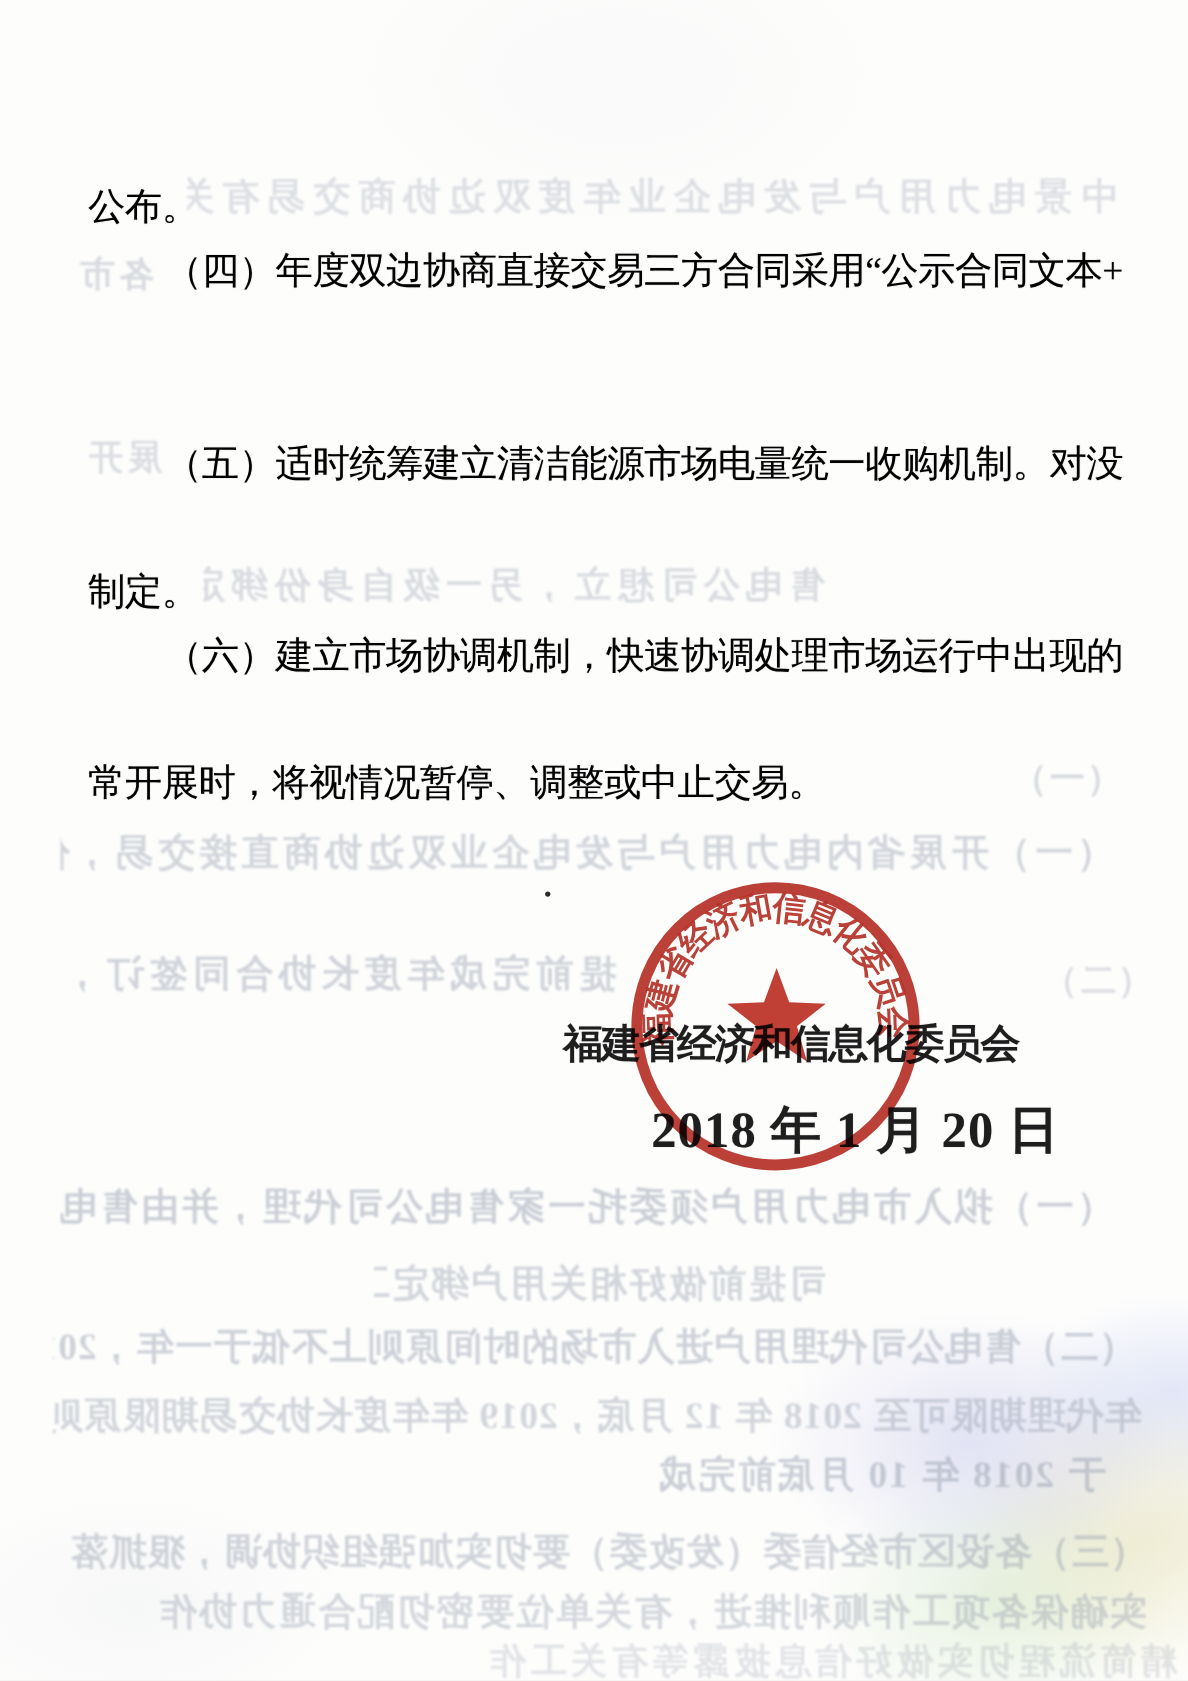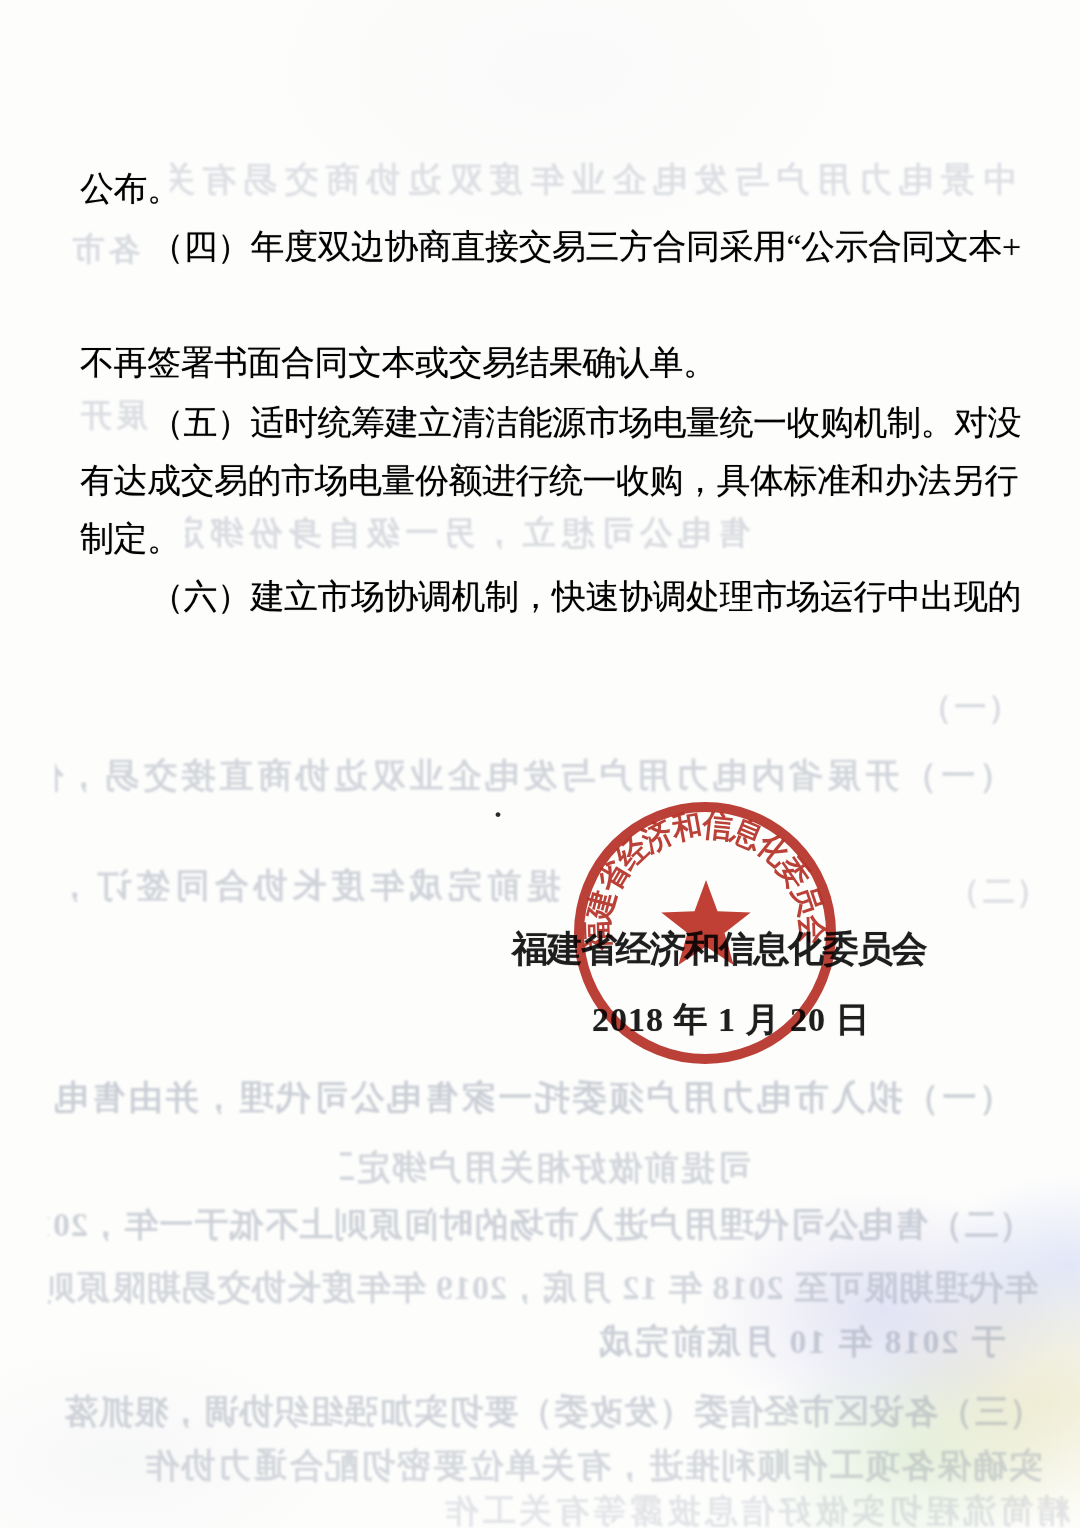--- a/index.html
+++ b/index.html
@@ -54,21 +54,21 @@
     font-size:30px;color:#2a2a2a;font-weight:700;
   }
   .sig-org{
     position:absolute;left:512px;top:925px;
     font-size:36px;letter-spacing:-1.5px;font-weight:600;
     color:#1e1e1e;white-space:nowrap;
     text-shadow:0 0 1px rgba(25,25,25,.4);
   }
   .sig-date{
     position:absolute;left:592px;top:997px;
-    font-size:34px;letter-spacing:1px;font-weight:600;
+    font-size:46px;letter-spacing:1px;font-weight:600;
     color:#1e1e1e;white-space:nowrap;
     text-shadow:0 0 1px rgba(25,25,25,.4);
     text-align:center;
   }
   .seal{
     position:absolute;left:569px;top:797px;
     width:272px;height:272px;
     z-index:4;
     mix-blend-mode:multiply;
     opacity:.95;
@@ -97,25 +97,24 @@
     <div class="ghost" style="top:1268px;left:48px;width:990px;font-size:34px;opacity:.38;letter-spacing:1px;">年代理期限可至 2018 年 12 月底，2019 年年度长协交易期限原则</div>
     <div class="ghost" style="top:1322px;left:595px;width:410px;font-size:34px;opacity:.44;letter-spacing:2px;">于 2018 年 10 月底前完成</div>
     <div class="ghost" style="top:1392px;left:48px;width:995px;font-size:34px;opacity:.40;letter-spacing:1px;">（三）各设区市经信委（发改委）要切实加强组织协调，狠抓落</div>
     <div class="ghost" style="top:1446px;left:48px;width:995px;font-size:34px;opacity:.36;letter-spacing:2px;">实确保各项工作顺利推进，有关单位要密切配合通力协作</div>
     <div class="ghost" style="top:1492px;left:290px;width:780px;font-size:33px;opacity:.24;letter-spacing:4px;">精简流程切实做好信息披露等有关工作</div>
   </div>
 
   <div class="body-layer">
     <div class="line" style="top:166px">公布。</div>
     <div class="line indent" style="top:224px">（四）年度双边协商直接交易三方合同采用“公示合同文本+</div>
-    <div class="line" style="top:340px">不再签署书面合同文本或交易结果确认单。</div>
     <div class="line indent" style="top:400px">（五）适时统筹建立清洁能源市场电量统一收购机制。对没</div>
-    <div class="line" style="top:458px">有达成交易的市场电量份额进行统一收购，具体标准和办法另行</div>
     <div class="line" style="top:516px">制定。</div>
     <div class="line indent" style="top:574px">（六）建立市场协调机制，快速协调处理市场运行中出现的</div>
+    <div class="line" style="top:690px">常开展时，将视情况暂停、调整或中止交易。</div>
 
     <span class="stray-dot">·</span>
 
     <div class="sig-org">福建省经济和信息化委员会</div>
     <div class="sig-date">2018 年 1 月 20 日</div>
   </div>
 
   <svg class="seal" viewBox="-136 -136 272 272" xmlns="http://www.w3.org/2000/svg">
     <defs>
       <path id="sealArc" d="M -95.5 16.8 A 97 97 0 1 1 95.5 16.8"></path>

